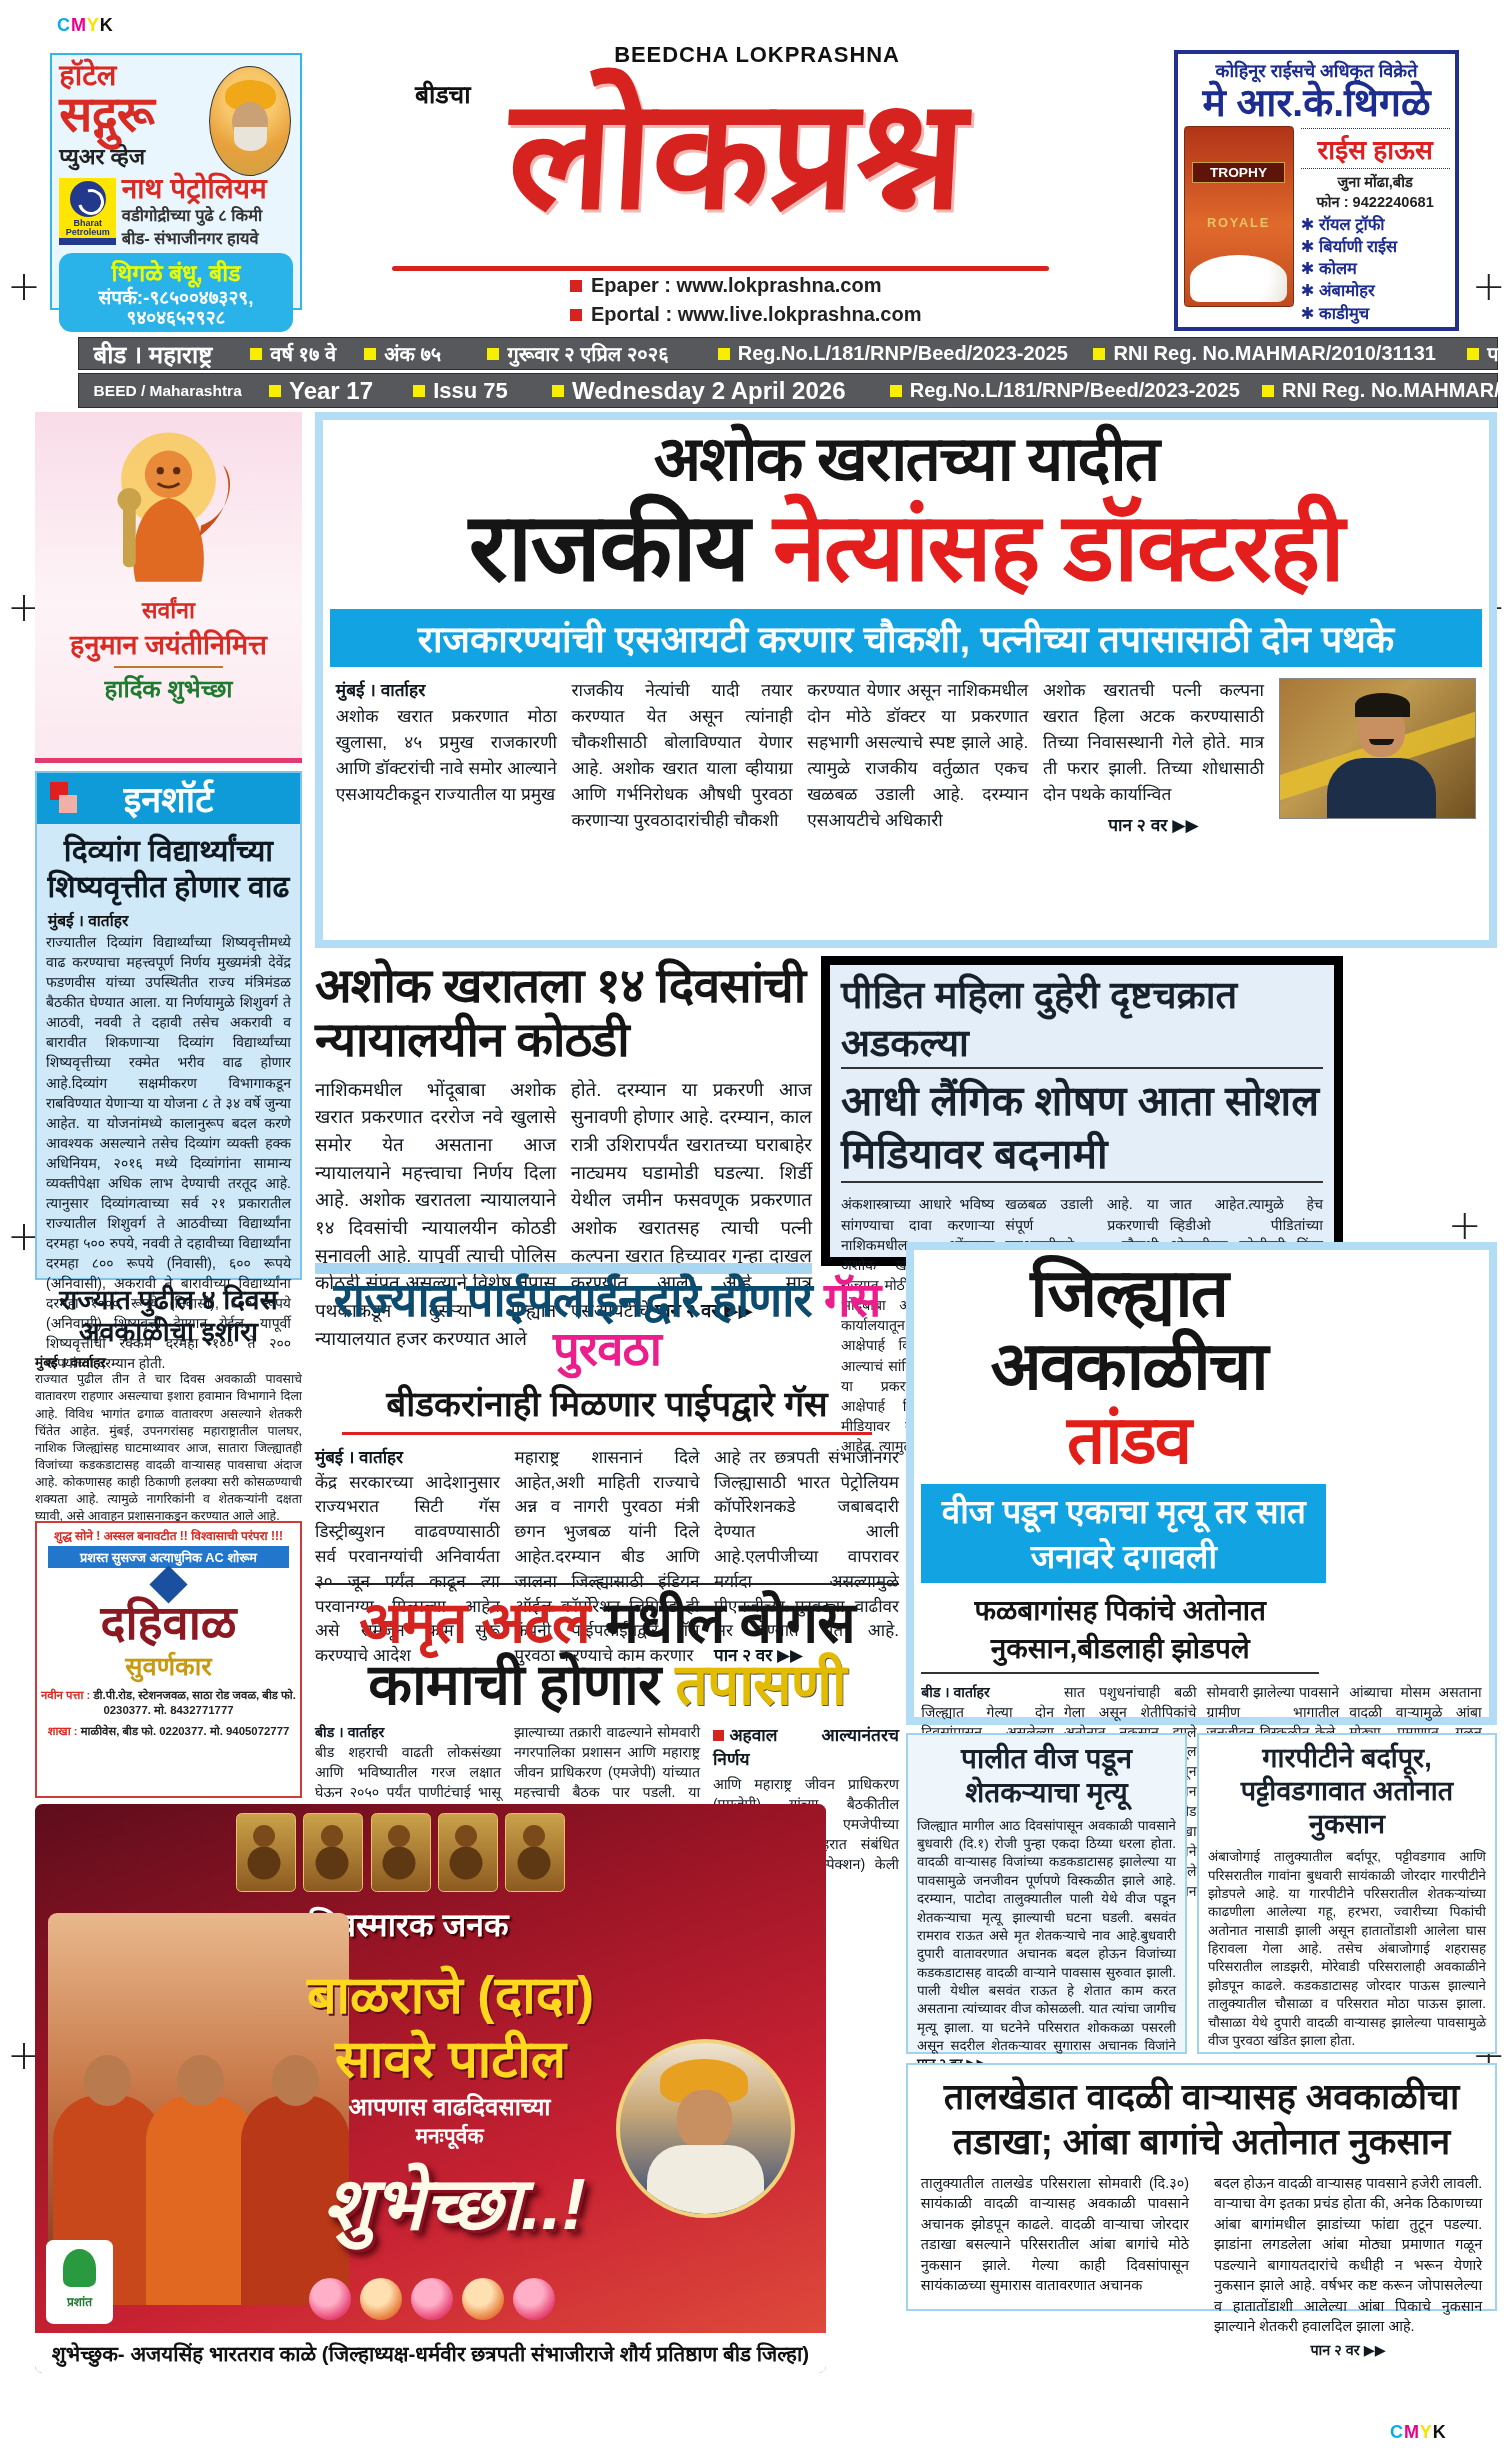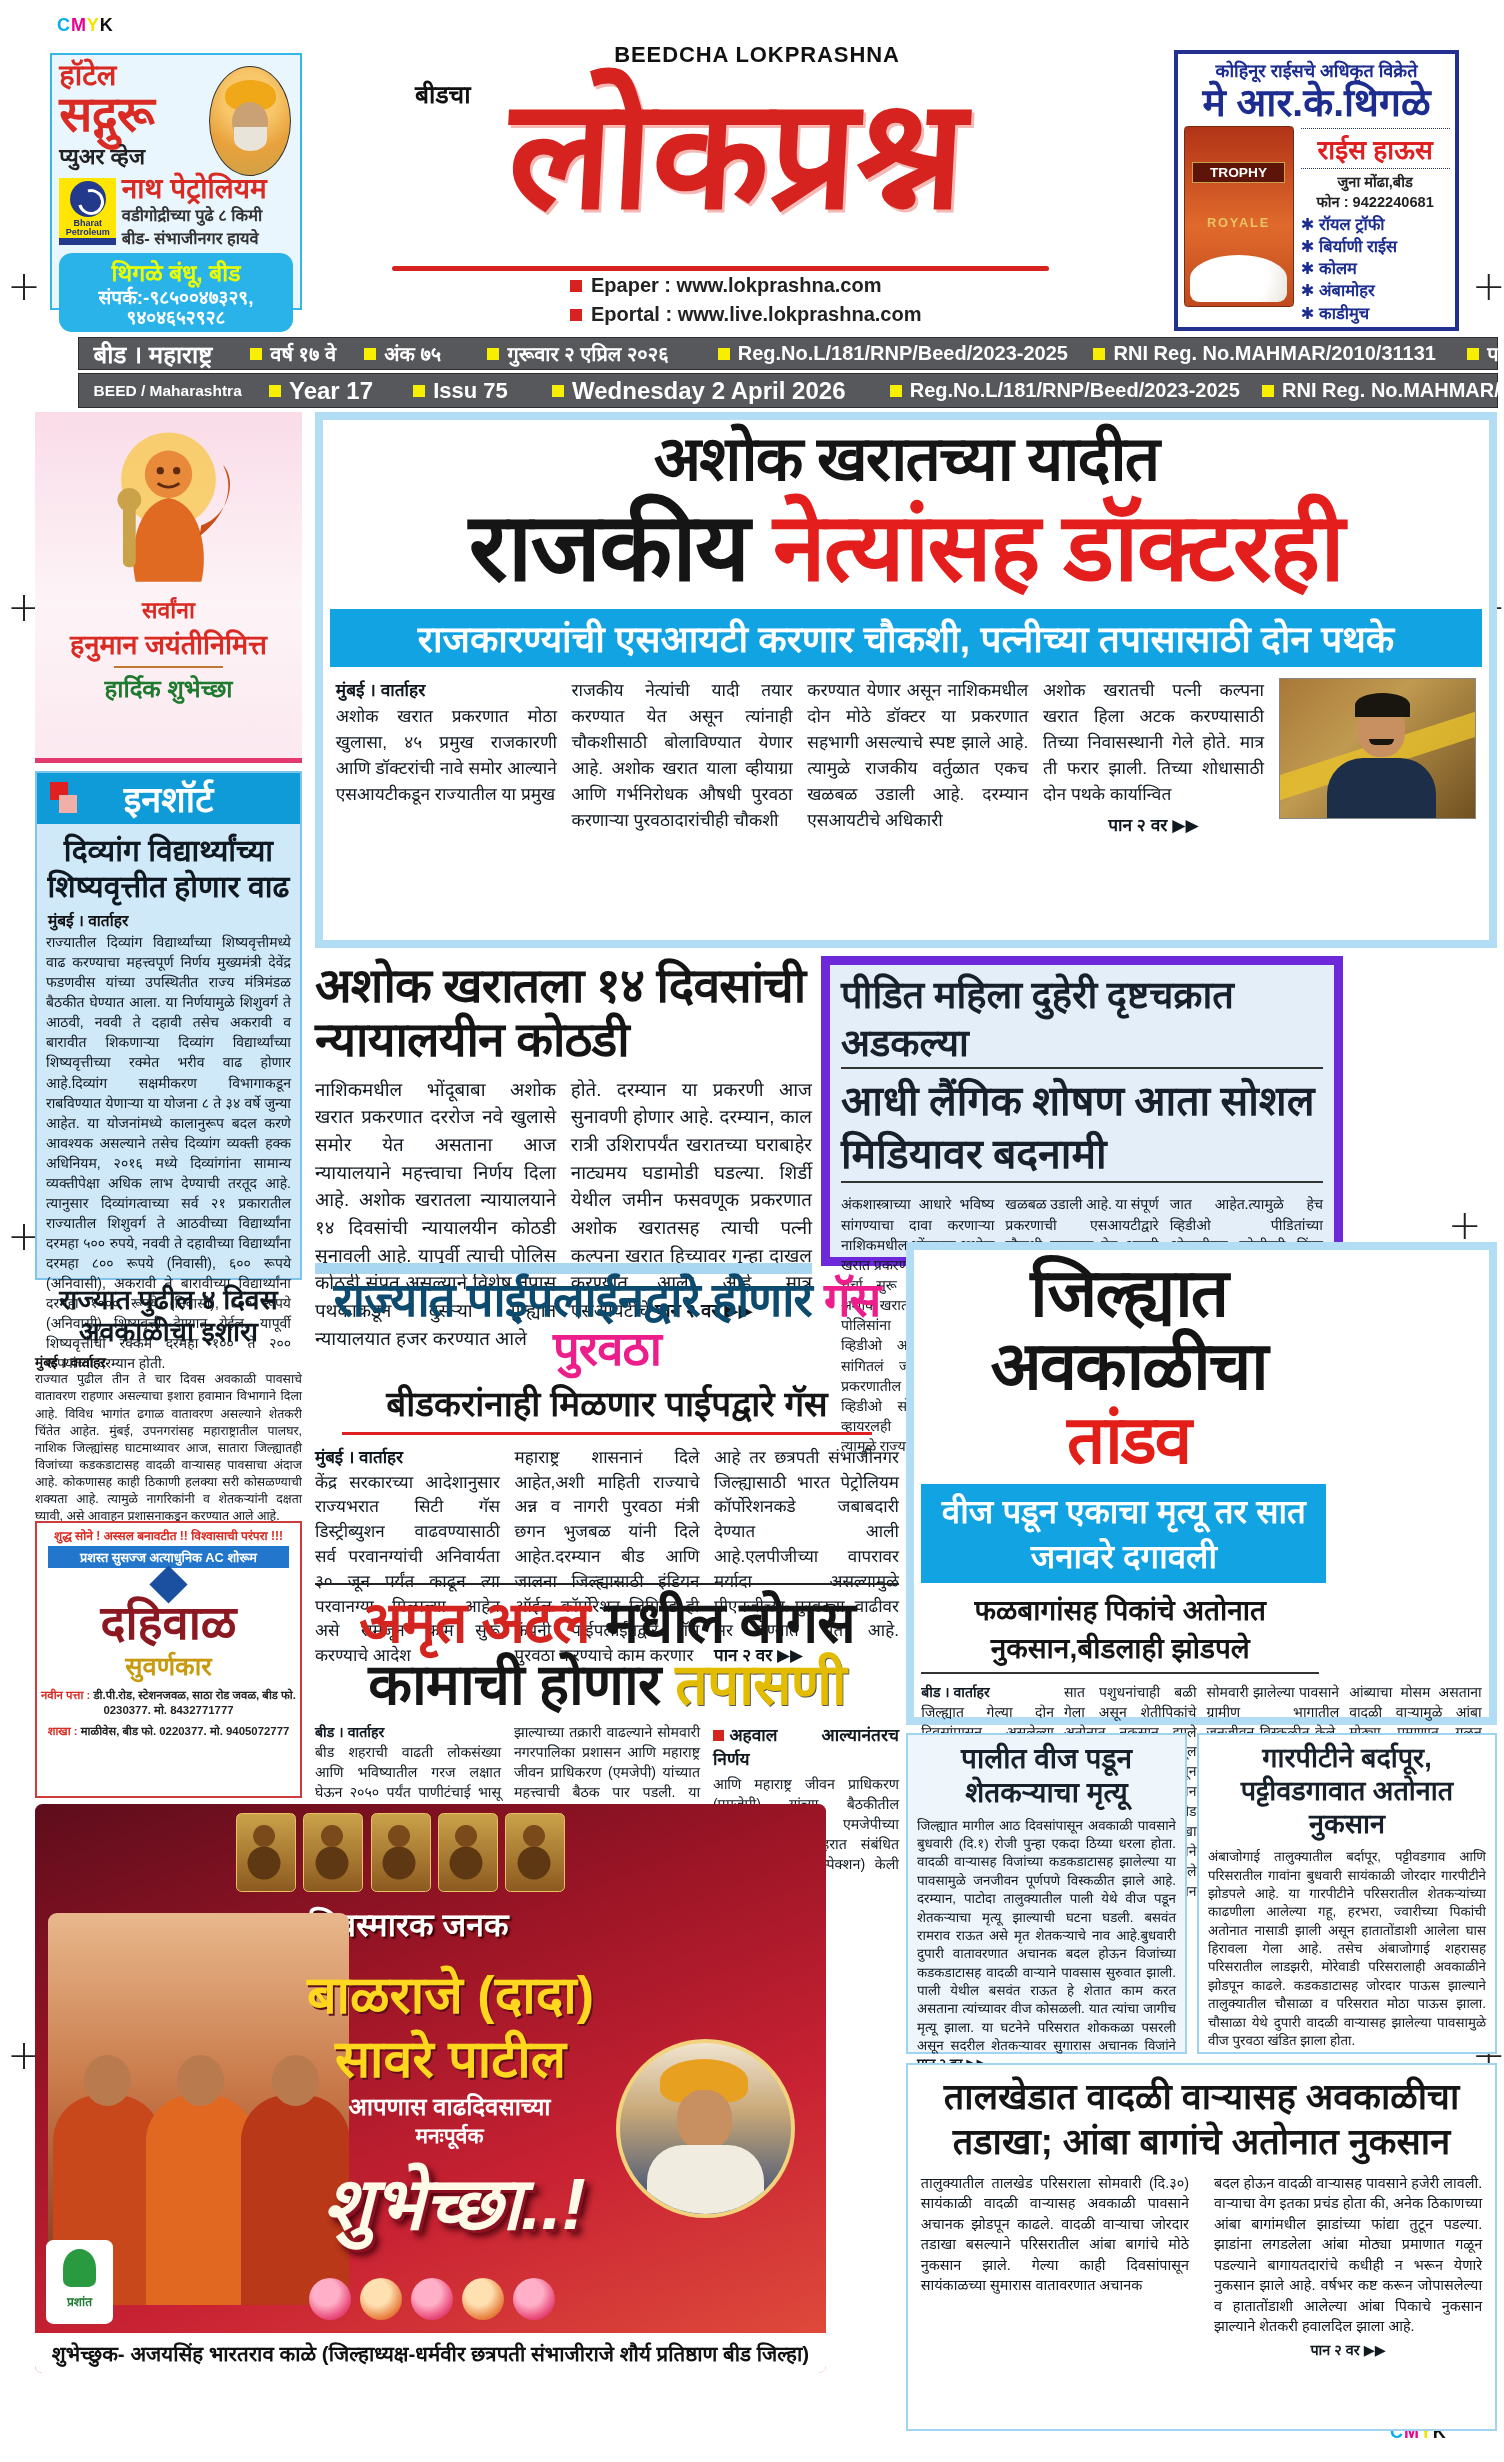--- a/index.html
+++ b/index.html
@@ -108,21 +108,21 @@
   .photo .torso{position:absolute;left:47px;bottom:-7.3px;width:109px;height:67px;border-radius:36px 36px 0 0;background:#1d2e48;}
   .photo .face{position:absolute;left:78px;top:25.5px;width:47px;height:53px;border-radius:45%;background:#c89060;}
   .photo .hair{position:absolute;left:75px;top:14.6px;width:55px;height:24px;border-radius:50% 50% 0 0;background:#19150f;}
   .photo .mus{position:absolute;left:89px;top:60px;width:25.5px;height:6.4px;border-radius:0 0 7.3px 7.3px;background:#19150f;}
   
   .custody{left:315px;top:959px;width:497px;height:301px;}
   .custody .head{font-size:48px;font-weight:900;line-height:1.12;color:#151515;letter-spacing:-0.9px;}
   .custody .body{display:flex;gap:14.6px;margin-top:9px;}
   .custody .c{flex:1;font-size:18.7px;line-height:1.48;color:#101820;}
   .custody-rule{left:315px;top:1263px;width:497px;height:11px;background:#a9d7f2;}
-  .victims{left:821px;top:956px;width:522px;height:310px;box-sizing:border-box;border:9px solid #6d28d9;background:#e4eef8;padding:7.3px 11px;font-family:Liberation Serif, serif;}
+  .victims{left:821px;top:956px;width:522px;height:310px;box-sizing:border-box;border:9px solid #000000;background:#e4eef8;padding:7.3px 11px;}
   .victims .h1{font-size:38px;font-weight:900;color:#17202b;border-bottom:2.7px solid #333;display:inline-block;line-height:1.25;}
   .victims .h2{font-size:41px;font-weight:900;color:#17202b;border-bottom:2.7px solid #333;display:inline-block;line-height:1.3;margin-top:5.5px;}
   .victims .body{display:flex;gap:11px;margin-top:11px;}
   .victims .c{flex:1;font-size:14.2px;line-height:1.42;color:#101820;}
   
   .gas{left:315px;top:1275px;width:584px;height:301px;}
   .gas .head{text-align:center;font-size:47px;font-weight:900;line-height:1.05;letter-spacing:-0.9px;}
   .gas .head .blk{color:#0c4a6e;} .gas .head .pink{color:#ec1e8c;}
   .gas .sub{text-align:center;font-size:35px;font-weight:900;color:#151515;border-bottom:3.6px solid #e02020;padding-bottom:5.5px;margin:5.5px 27px 0;}
   .gas .body{display:flex;gap:14.6px;margin-top:11px;}
@@ -143,21 +143,21 @@
   .storm .sub{width:71%;font-size:28px;font-weight:900;color:#151515;text-align:center;border-bottom:2.7px solid #333;padding:7.3px 0 5.5px;}
   .storm .body{display:flex;gap:10px;margin-top:9px;}
   .storm .c{flex:1;font-size:14px;line-height:1.42;color:#101820;}
   
   .pali{left:906px;top:1733px;width:281px;height:321px;box-sizing:border-box;border:2.7px solid #9fd4f0;background:#eef6fc;padding:7.3px 9px;}
   .pali .head{font-size:28px;font-weight:900;text-align:center;line-height:1.2;color:#17202b;}
   .pali .body{font-size:13.3px;line-height:1.38;margin-top:7.3px;color:#101820;}
   .garpit{left:1197px;top:1733px;width:300px;height:321px;box-sizing:border-box;border:2.7px solid #9fd4f0;background:#fff;padding:7.3px 9px;}
   .garpit .head{font-size:27px;font-weight:900;text-align:center;line-height:1.22;color:#17202b;}
   .garpit .body{font-size:13.3px;line-height:1.38;margin-top:7.3px;color:#101820;}
-  .talkhed{left:906px;top:2063px;width:591px;height:368px;box-sizing:border-box;border:2.7px solid #9fd4f0;background:#fff;padding:9px 12.8px;}
+  .talkhed{left:906px;top:2063px;width:591px;height:248px;box-sizing:border-box;border:2.7px solid #9fd4f0;background:#fff;padding:9px 12.8px;}
   .talkhed .head{font-size:36px;font-weight:900;text-align:center;line-height:1.25;color:#151515;}
   .talkhed .body{display:flex;gap:25px;margin-top:9px;}
   .talkhed .c{flex:1;font-size:14.4px;line-height:1.42;color:#101820;}
   
   .bday{left:35px;top:1804px;width:791px;height:569px;box-sizing:border-box;border-radius:7.3px;overflow:hidden;
         background:linear-gradient(160deg,#5e0d1c 0%,#9c1526 35%,#c82233 65%,#e2503c 100%);}
   .bday .gallery{position:absolute;left:201px;top:9px;display:flex;gap:7.3px;}
   .bday .gpic{width:58px;height:77px;border:1.8px solid #e8c264;border-radius:5.5px;background:linear-gradient(180deg,#caa24a,#8c5a20);position:relative;}
   .bday .gpic::after{content:"";position:absolute;left:16.4px;top:11px;width:22px;height:22px;border-radius:50%;background:#7a4a1a;box-shadow:0 27px 0 5.5px #5e3812;}
   .bday .smarak{position:absolute;left:182px;top:98px;width:383px;text-align:center;color:#fff;font-size:32px;font-weight:900;text-shadow:1.8px 1.8px 1.8px #300;}

